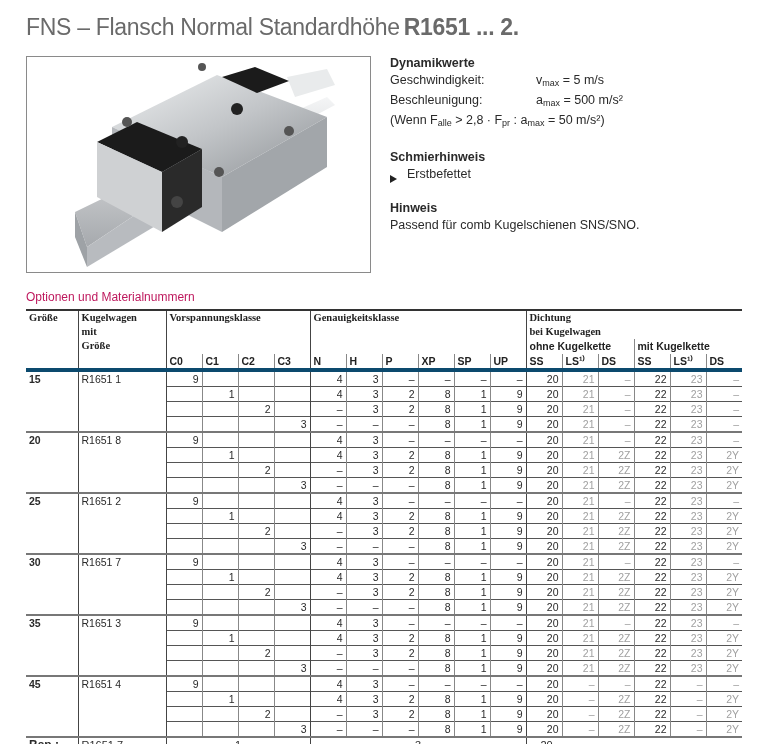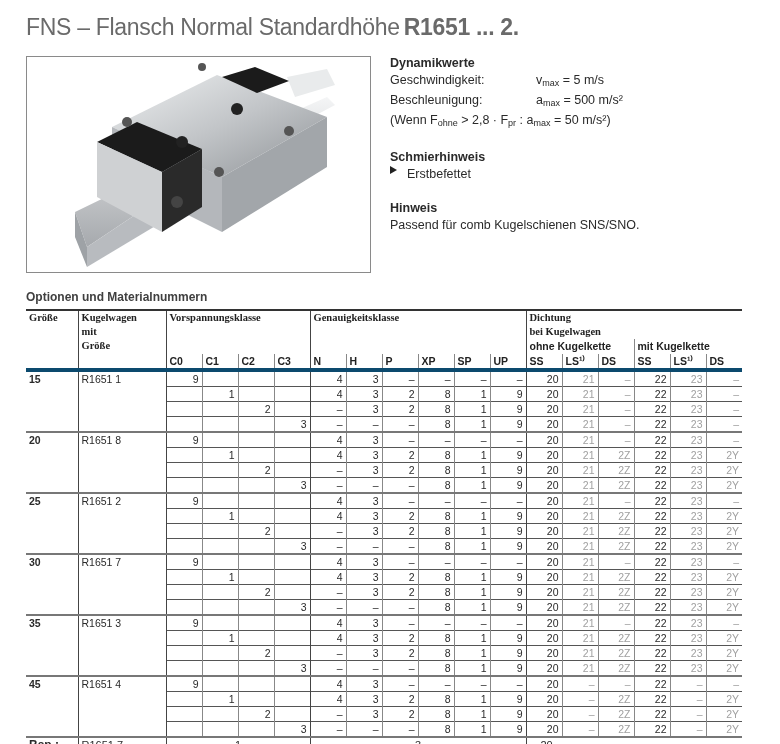--- a/index.html
+++ b/index.html
@@ -9,24 +9,24 @@
            font-weight:normal; letter-spacing:-0.3px; white-space:nowrap; }
   .title .code { margin-left:4px;font-weight:bold; }
   .photo { position:absolute; left:26px; top:56px; width:345px; height:217px;
            border:1px solid #8a8a8a; box-sizing:border-box; background:#fff; overflow:hidden; }
   .info { position:absolute; left:390px; top:55px; width:370px; font-size:12.5px; line-height:17px; color:#2a2a2a; }
   .info h4 { margin:0; font-size:12.5px; font-weight:bold; }
   .info .row { display:flex; }
   .info .row .k { width:146px; }
   .info sub { font-size:9px; vertical-align:-2px; }
   .info .block { margin-bottom:17px; }
-  .bullet { display:flex; align-items:flex-start; }
+  .bullet { display:flex; align-items:flex-end; }
   .bullet .tri { display:inline-block; width:0; height:0; border-top:4px solid transparent;
                  border-bottom:4px solid transparent; border-left:7px solid #222; margin-right:10px; }
-  .sect { position:absolute; left:26px; top:290px; font-size:12px; font-weight:bold; color:#404040; }
+  .sect { position:absolute; left:26px; top:290px; font-size:12px; font-weight:normal; color:#be185d; }
   table.opt { position:absolute; left:26px; top:309px; border-collapse:collapse;
               font-size:10.5px; color:#2a2a2a; table-layout:fixed; }
   table.opt td, table.opt th { padding:0 3px; height:14.7px; line-height:14px; box-sizing:border-box; }
   table.opt th { font-weight:bold; text-align:left; vertical-align:top; color:#222; }
   .hdr-top th { border-top:2px solid #333;font-family:Liberation Serif, serif; }
   .hdr-sub th { text-align:right; border-bottom:4px solid #0c4a6e; vertical-align:bottom; }
   .vl { border-left:1px solid #444; }
   .vls { border-left:1px solid #888; }
   td.n { text-align:right; }
   td.grey { color:#a0a0a0; }
@@ -87,21 +87,21 @@
   <div class="block">
     <h4>Dynamikwerte</h4>
     <div class="row">
       <span class="k">Geschwindigkeit:</span>
       <span><span>v</span><sub>max</sub><span> = 5 m/s</span></span>
     </div>
     <div class="row">
       <span class="k">Beschleunigung:</span>
       <span><span>a</span><sub>max</sub><span> = 500 m/s²</span></span>
     </div>
-    <div><span>(Wenn F</span><sub>ohne</sub><span> &gt; 2,8 · F</span><sub>pr</sub><span> : a</span><sub>max</sub><span> = 50 m/s²)</span></div>
+    <div><span>(Wenn F</span><sub>alle</sub><span> &gt; 2,8 · F</span><sub>pr</sub><span> : a</span><sub>max</sub><span> = 50 m/s²)</span></div>
   </div>
   <div class="block">
     <h4>Schmierhinweis</h4>
     <div class="bullet">
         <span class="tri"></span>
         <span>Erstbefettet</span>
       </div>
   </div>
   <div class="block">
     <h4>Hinweis</h4>

